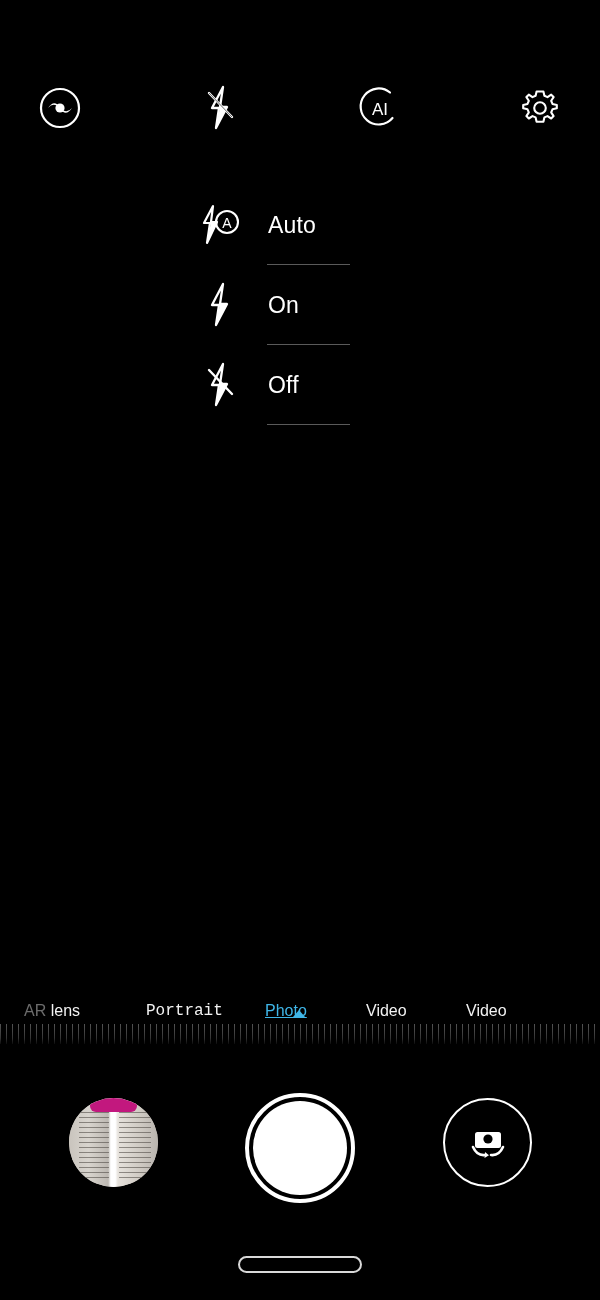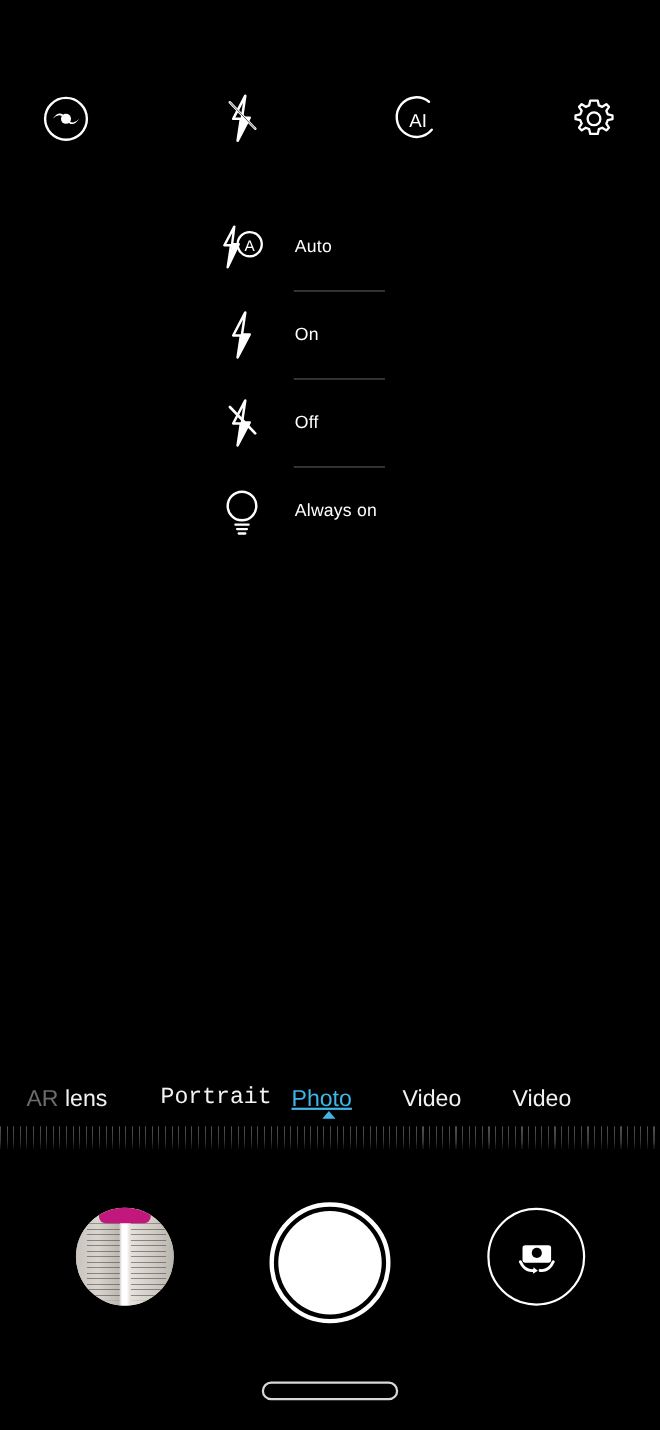--- a/index.html
+++ b/index.html
@@ -66,21 +66,21 @@
   .flash-opt .opt-icon {
     width: 50px;
     height: 50px;
     display: flex;
     align-items: center;
     justify-content: center;
     flex: 0 0 50px;
   }
   .flash-opt .opt-label {
     margin-left: 23px;
-    font-size: 16px;
+    font-size: 23px;
     color: #ffffff;
     letter-spacing: 0.2px;
     white-space: nowrap;
   }
   .flash-opt .opt-divider {
     position: absolute;
     left: 72px;
     bottom: 0;
     width: 83px;
     height: 1px;
@@ -90,22 +90,22 @@
   
   #mode-row {
     position: absolute;
     top: 978px;
     left: 0;
     width: 600px;
     height: 42px;
   }
   .mode-item {
     position: absolute;
-    top: 4px;
-    font-size: 21px;
+    top: 16px;
+    font-size: 16px;
     color: #f2f2f2;
     white-space: nowrap;
     cursor: pointer;
     line-height: 34px;
   }
   .mode-item.active { color: #3fb6e8; }
 
   #mode-ar     { left: 24px; }
   #mode-ar .ar-prefix { color: #6c6c6c; }
   #mode-portrait { left: 146px; font-family: Liberation Mono, monospace; }
@@ -333,32 +333,20 @@
         <svg width="44" height="50" viewBox="0 0 44 50">
           <path d="M25 4 L14 25 L21 25 L18 45 L29 24 L22 24 Z" fill="none" stroke="#ffffff" stroke-width="2.3" stroke-linejoin="round"></path>
           <path d="M18 45 L29 24 L22 24 Z" fill="#ffffff"></path>
           <line x1="11" y1="10" x2="34" y2="34" stroke="#ffffff" stroke-width="2.4" stroke-linecap="round"></line>
         </svg>
       </span>
       <span class="opt-label">Off</span>
       <span class="opt-divider"></span>
     </div>
 
-    <div class="flash-opt last">
-      <span class="opt-icon">
-        <svg width="48" height="48" viewBox="0 0 48 48">
-          <path d="M24 6 A13 13 0 0 1 24 32 A13 13 0 0 1 24 6 Z" fill="none" stroke="#ffffff" stroke-width="2.2"></path>
-          <line x1="18" y1="36" x2="30" y2="36" stroke="#ffffff" stroke-width="2.1" stroke-linecap="round"></line>
-          <line x1="19.5" y1="40" x2="28.5" y2="40" stroke="#ffffff" stroke-width="2.1" stroke-linecap="round"></line>
-          <line x1="21" y1="44" x2="27" y2="44" stroke="#ffffff" stroke-width="2.1" stroke-linecap="round"></line>
-        </svg>
-      </span>
-      <span class="opt-label">Always on</span>
-
-    </div>
 
   </div>
 
   <div id="mode-row">
     <div class="mode-item" id="mode-ar">
       <span class="ar-prefix">AR </span><span>lens</span>
     </div>
     <div class="mode-item" id="mode-portrait">
       <span>Portrait</span>
     </div>

